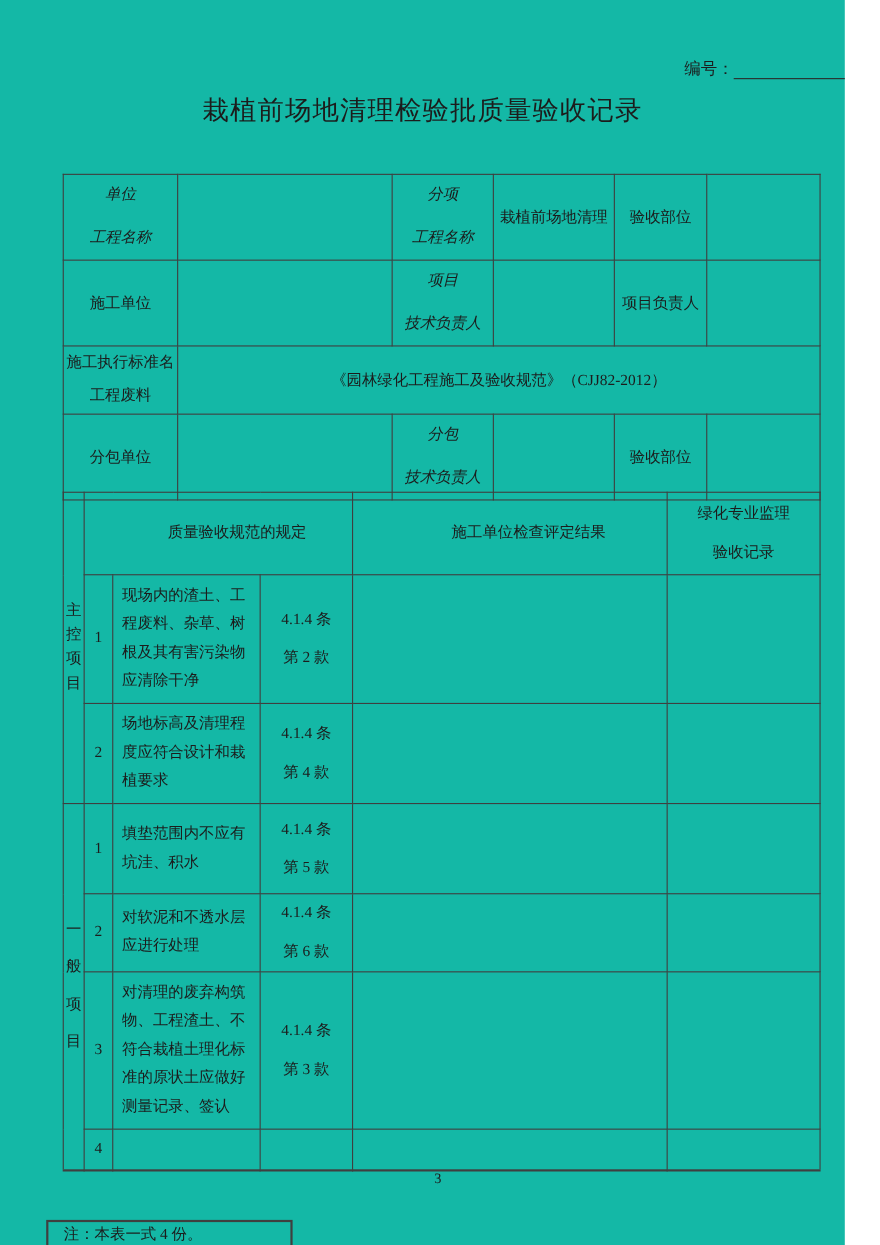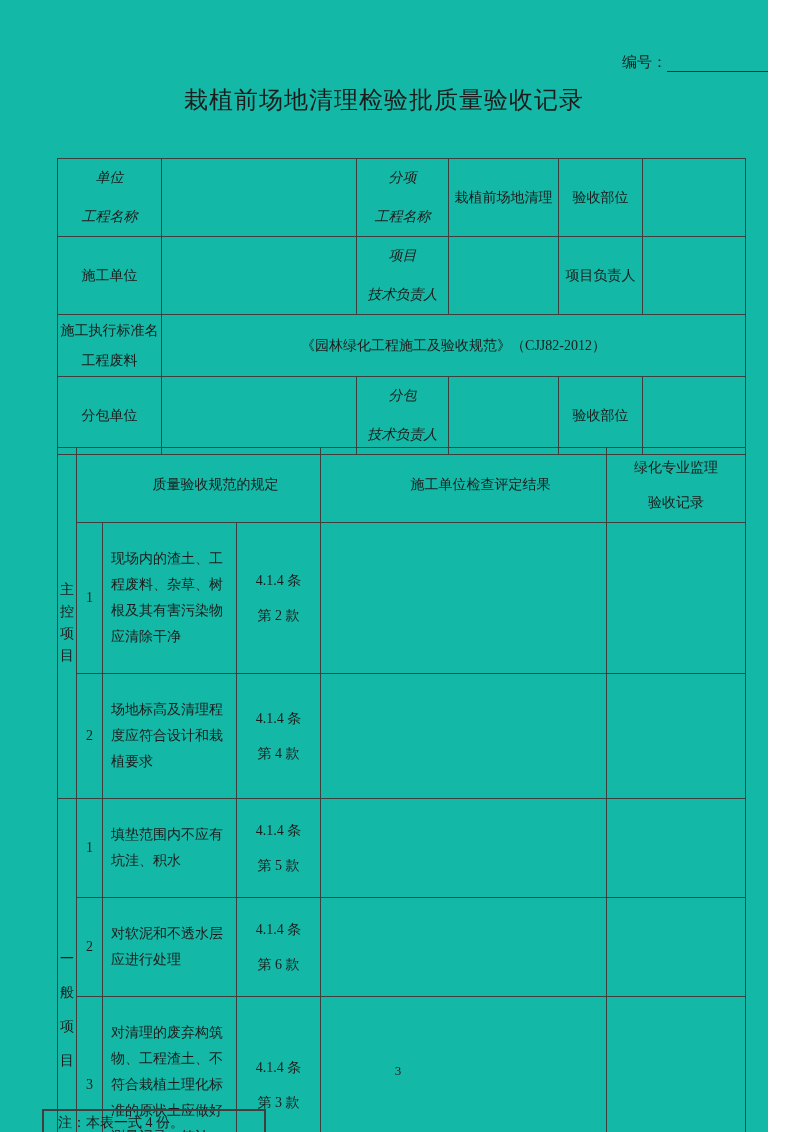--- a/index.html
+++ b/index.html
@@ -52,21 +52,21 @@
     vertical-align: middle;
     text-align: center;
     overflow: hidden;
   }
   .info-table { position: absolute; top: 158px; left: 57px; }
   .check-table { position: absolute; top: 447px; left: 57px; border-bottom: 2px solid #3f3f3f; }
   .lbl2 { line-height: 2.75; font-style: italic; }
   .lbl2-tight { line-height: 2.1; }
   .desc {
     text-align: left;
-    padding: 23px 8px;
+    padding: 6px 8px;
     line-height: 26px;
   }
   .clause { line-height: 1.5; }
   .clause div { padding: 7px 0; }
   .hdrcell { line-height: 1.6; padding-left: 34px; }
   .hdrcell2 { line-height: 2.5; margin-left: 20px; }
   .vtext {
     width: 1.05em;
     margin: 0 auto;
     word-break: break-all;

